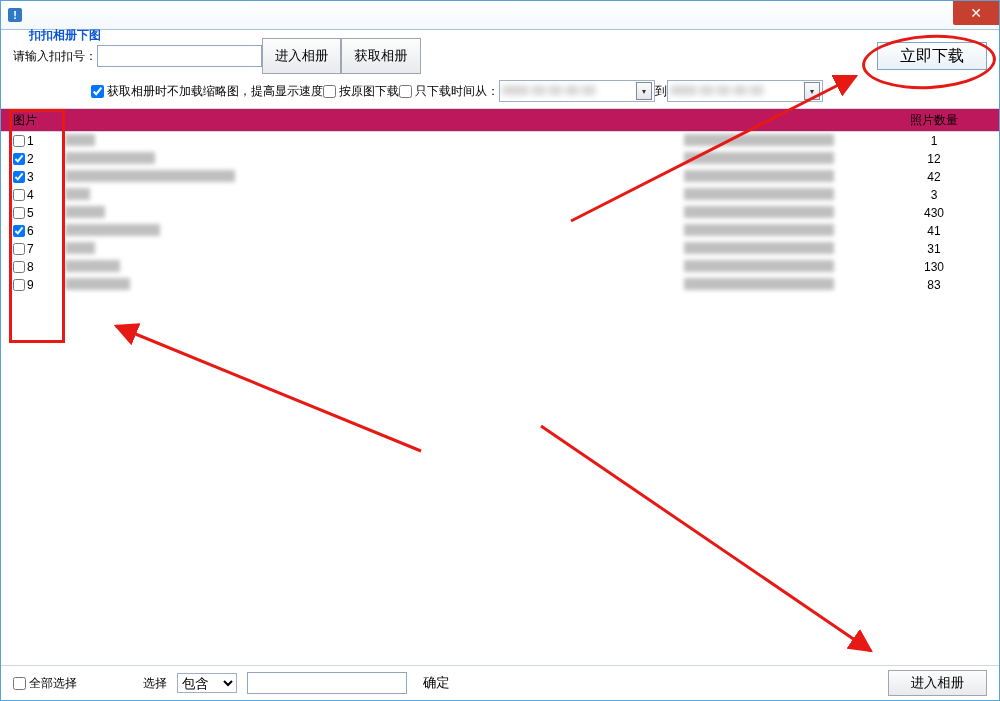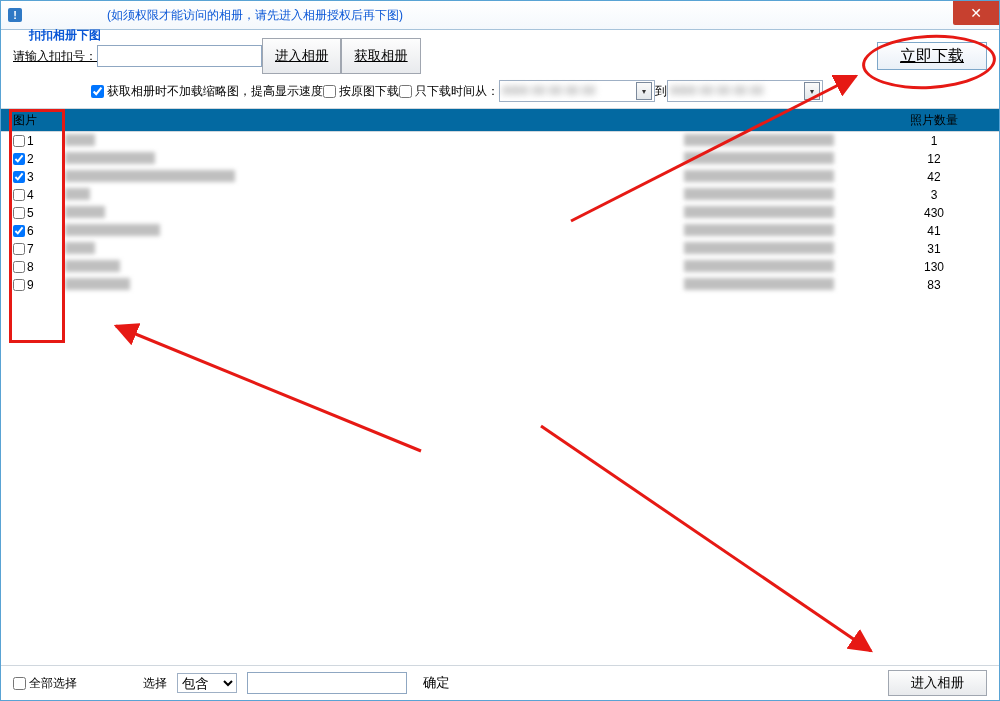--- a/index.html
+++ b/index.html
@@ -15,39 +15,39 @@
   }
   html,body{margin:0;padding:0;font-family:"Microsoft YaHei",Tahoma,Arial,sans-serif;font-size:12px;color:var(--text);}
   .window{width:1000px;height:701px;border:1px solid #59a3d4;box-sizing:border-box;background:var(--chrome-bg);position:relative;display:flex;flex-direction:column;}
   
   .titlebar{height:28px;background:linear-gradient(#ffffff,#f4f8fc);border-bottom:1px solid #a7c3da;display:flex;align-items:center;position:relative;}
   .titlebar .appicon{width:16px;height:16px;margin:0 6px 0 6px;display:flex;align-items:center;justify-content:center;}
   .titlebar .ttl{color:var(--blue-text);font-weight:700;margin-top:41px;}
   .titlebar .sub{color:var(--blue-text);margin-left:6px;}
   .close-btn{position:absolute;right:0;top:0;width:46px;height:24px;background:var(--close-bg);display:flex;align-items:center;justify-content:center;color:#fff;font-size:14px;border-bottom-left-radius:2px;}
   
-  .toolbar{padding:8px 12px 4px 12px;display:flex;align-items:center;gap:0;position:relative;text-decoration:underline;}
+  .toolbar{padding:8px 12px 4px 12px;display:flex;align-items:center;gap:0;position:relative;}
   .lbl{white-space:nowrap;}
   .input{border:1px solid #8fa7c2;height:22px;box-sizing:border-box;padding:0 4px;background:#fff;}
   .btn{border:1px solid var(--btn-border);background:linear-gradient(#fdfdfd,#e8eaed);height:36px;box-sizing:border-box;padding:0 12px;display:inline-flex;align-items:center;justify-content:center;white-space:nowrap;}
   .btn-main{border:1px solid #7da7c9;background:linear-gradient(#fefeff,#e9f0f7);height:28px;padding:0 22px;font-size:16px;}
   
   .opts{padding:2px 12px 6px 12px;display:flex;align-items:center;flex-wrap:nowrap;}
   .opts .spacer-left{width:78px;flex:0 0 auto;}
   .chk{display:flex;align-items:center;gap:3px;white-space:nowrap;}
   .chk input{margin:0;}
   .date-combo{border:1px solid #9fb0c5;height:20px;width:150px;background:#fff;display:flex;align-items:center;padding:0 2px;position:relative;}
   .date-combo .drop{width:14px;height:16px;border:1px solid #7c8a9c;display:flex;align-items:center;justify-content:center;font-size:8px;color:#333;background:linear-gradient(#fafafa,#e3e7ea);}
   .blur{filter:blur(3px);color:#7f7f7f;}
   
   .circ{position:absolute;border:3px solid var(--accent);border-radius:50%;pointer-events:none;}
   .circ-dl{right:3px;top:34px;width:128px;height:48px;transform:rotate(-3deg);}
   
   .table-area{flex:1;border-top:1px solid #d0d7de;overflow:hidden;display:flex;flex-direction:column;position:relative;}
-  .thead{display:flex;font-weight:400;border-bottom:1px solid #d0d7de;height:22px;align-items:center;background:#0369a1;}
+  .thead{display:flex;font-weight:400;border-bottom:1px solid #d0d7de;height:22px;align-items:center;background:#be185d;}
   .thead .col-chk{width:52px;padding-left:12px;}
   .thead .col-name{flex:1;}
   .thead .col-time{width:220px;text-align:center;}
   .thead .col-count{width:130px;text-align:center;}
   .tbody{flex:1;overflow:auto;}
   .trow{display:flex;height:18px;align-items:center;}
   .trow .col-chk{width:52px;padding-left:12px;display:flex;align-items:center;gap:2px;}
   .trow .col-chk input{margin:0;width:12px;height:12px;}
   .trow .col-name{flex:1;}
   .trow .col-time{width:220px;text-align:center;}
@@ -67,21 +67,20 @@
 <div class="window">
 
   <div class="titlebar">
     <span class="appicon">
       <svg width="16" height="16" viewBox="0 0 16 16">
           <rect x="1" y="1" width="14" height="14" rx="2" fill="#2f79c5"></rect>
           <text x="8" y="12" text-anchor="middle" font-size="11" fill="#fff" font-family="Arial" font-weight="bold">!</text>
         </svg>
     </span>
     <span class="ttl">扣扣相册下图</span>
-    <span class="sub">(如须权限才能访问的相册，请先进入相册授权后再下图)</span>
     <div class="close-btn">
       <span>✕</span>
     </div>
   </div>
 
   <div class="toolbar">
     <span class="lbl">请输入扣扣号：</span>
     <input class="input" style="width: 165px;" value="">
     <button class="btn">进入相册</button>
     <button class="btn">获取相册</button>

